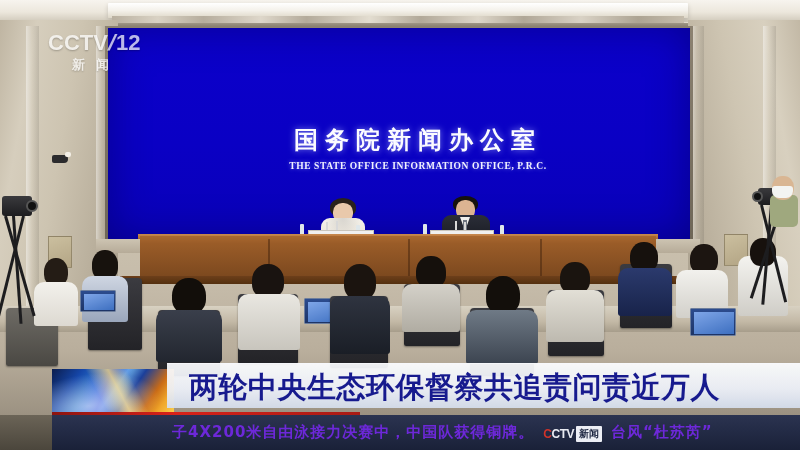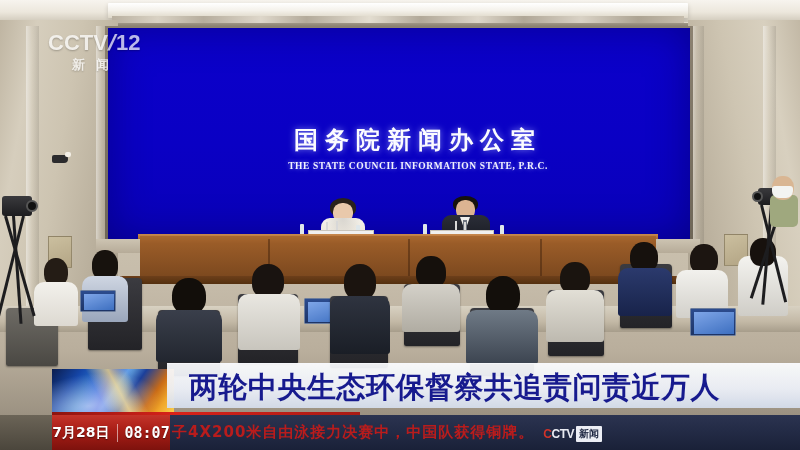--- a/index.html
+++ b/index.html
@@ -167,21 +167,21 @@
   .tick-date { position:absolute; left:52px; top:415px; width:118px; height:35px;
     background:linear-gradient(180deg,#c4342a 0%,#a81d16 45%,#7d120d 100%);
     display:flex; align-items:center; justify-content:center; gap:7px; }
   .tick-date .d { color:#fff; font-size:14px; font-weight:700; font-family:"DejaVu Sans",sans-serif;
     text-shadow:0 1px 1px rgba(0,0,0,.5); }
   .tick-date .sep { width:1px; height:18px; background:rgba(255,255,255,.55); }
   .tick-date .t { color:#fff; font-size:15px; font-weight:700;
     font-family:"DejaVu Sans Mono","Liberation Mono",monospace; text-shadow:0 1px 1px rgba(0,0,0,.5); }
   .tick-text { position:absolute; left:172px; top:415px; height:35px;
     display:flex; align-items:center; gap:9px; white-space:nowrap; overflow:hidden; width:628px; }
-  .tick-text .txt { color:#b91c1c; font-size:15px; font-weight:700; letter-spacing:1px;
+  .tick-text .txt { color:#6d28d9; font-size:15px; font-weight:700; letter-spacing:1px;
     font-family:"DejaVu Sans",sans-serif; }
   .inline-logo { display:inline-flex; align-items:center; gap:2px; transform:translateY(1px); }
   .il-cctv { color:#e8eaf1; font-size:12px; font-weight:700; font-family:"Liberation Sans",sans-serif;
     letter-spacing:-.5px; }
   .il-cctv .r { color:#d0332a; }
   .il-news { background:#eceef5; color:#1c2540; font-size:10px; font-weight:700;
     padding:1px 3px; border-radius:1px; font-family:"DejaVu Sans",sans-serif; letter-spacing:0; }
   .ticker-leftpad { position:absolute; left:0; top:415px; width:52px; height:35px;
     background:linear-gradient(180deg,#6b6457,#4b463c); }
 </style>
@@ -204,21 +204,21 @@
     <div class="pilaster pil-d"></div>
     <div class="wall-plate plate-l"></div>
     <div class="wall-plate plate-r"></div>
     <div class="secucam"></div>
     <div class="wainscot"></div>
   </div>
 
   <div class="ledframe"></div>
   <div class="led">
     <div class="led-cn">国务院新闻办公室</div>
-    <div class="led-en">THE STATE COUNCIL INFORMATION STATE, P.R.C.</div>
+    <div class="led-en">THE STATE OFFICE INFORMATION OFFICE, P.R.C.</div>
   </div>
 
   <div class="stage-floor"></div>
 
   <div class="person spk-l">
     <div class="hair"></div>
     <div class="head"></div>
     <div class="torso"></div>
     <div class="shoulder-sh"></div>
   </div>
@@ -328,26 +328,22 @@
   </div>
 
   <div class="lt-swoosh"></div>
   <div class="lt-band">
     <span>两轮中央生态环保督察共追责问责近万人</span>
   </div>
   <div class="lt-redline"></div>
 
   <div class="ticker"></div>
   <div class="ticker-leftpad"></div>
-  <div class="tick-date">
-    <span class="d">7月28日</span>
-    <span class="sep"></span>
-    <span class="t">08:07</span>
-  </div>
   <div class="tick-text">
     <span class="txt">子4X200米自由泳接力决赛中，中国队获得铜牌。</span>
     <span class="inline-logo">
       <span class="il-cctv"><span class="r">C</span><span>CTV</span></span>
       <span class="il-news">新闻</span>
     </span>
+    <span class="txt">台风“杜苏芮”</span>
   </div>
 
 </div>
 
 </body></html>

